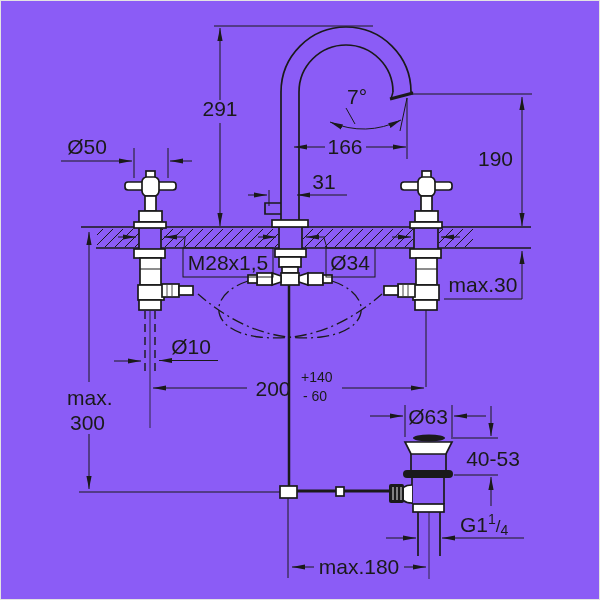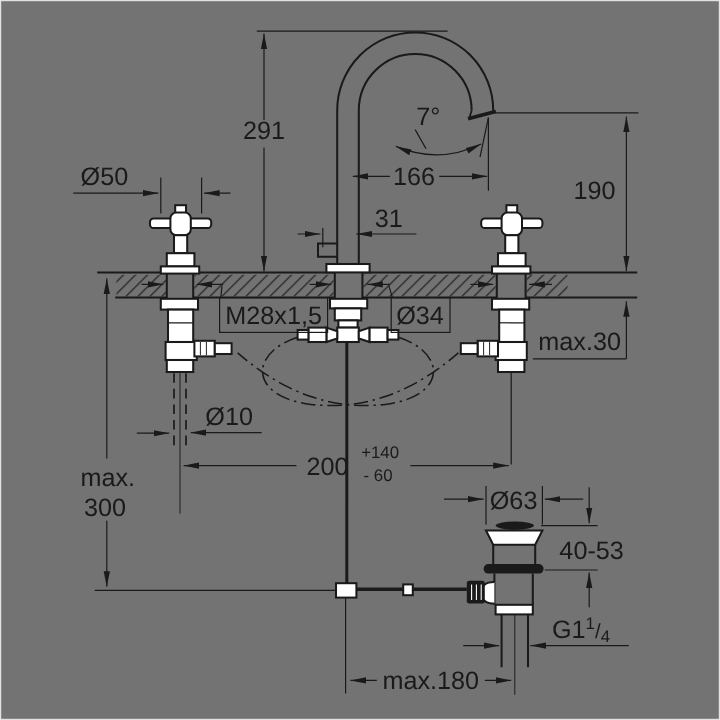--- a/index.html
+++ b/index.html
@@ -1,16 +1,16 @@
 <!DOCTYPE html>
 <html><head>
 <meta charset="utf-8">
 <style>
   html,body{margin:0;padding:0;background:#fff;}
-  .stage{width:600px;height:600px;background:#737373;border:1px solid #e3e3e3;box-sizing:border-box;position:relative;overflow:hidden;text-decoration:underline;}
+  .stage{width:600px;height:600px;background:#8b5cf6;border:1px solid #e3e3e3;box-sizing:border-box;position:relative;overflow:hidden;text-decoration:underline;}
   svg{display:block;}
   .t{font-family:"Liberation Sans", sans-serif;font-size:21px;fill:#1a1a1a;}
   .ts{font-family:"Liberation Sans", sans-serif;font-size:14px;fill:#1a1a1a;}
   .thin{stroke:#1a1a1a;stroke-width:1;fill:none;}
   .hair{stroke:#1a1a1a;stroke-width:0.8;fill:none;}
   .obj{stroke:#1a1a1a;stroke-width:1.7;fill:#ffffff;}
   .objn{stroke:#1a1a1a;stroke-width:1.7;fill:none;}
   .dark{fill:#1a1a1a;stroke:none;}
 </style>
 </head>

